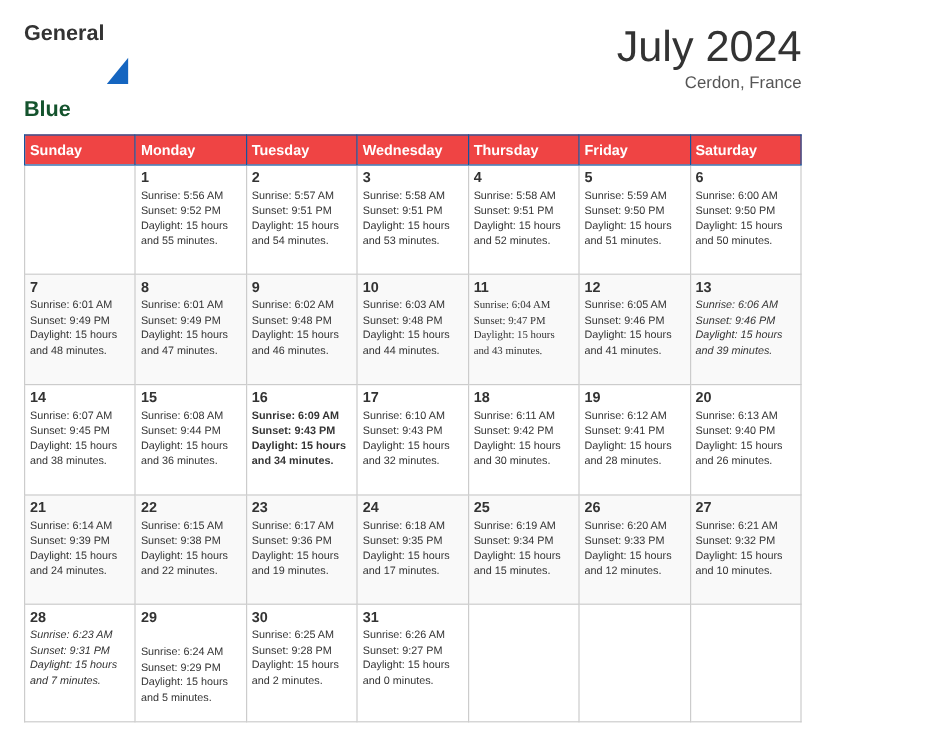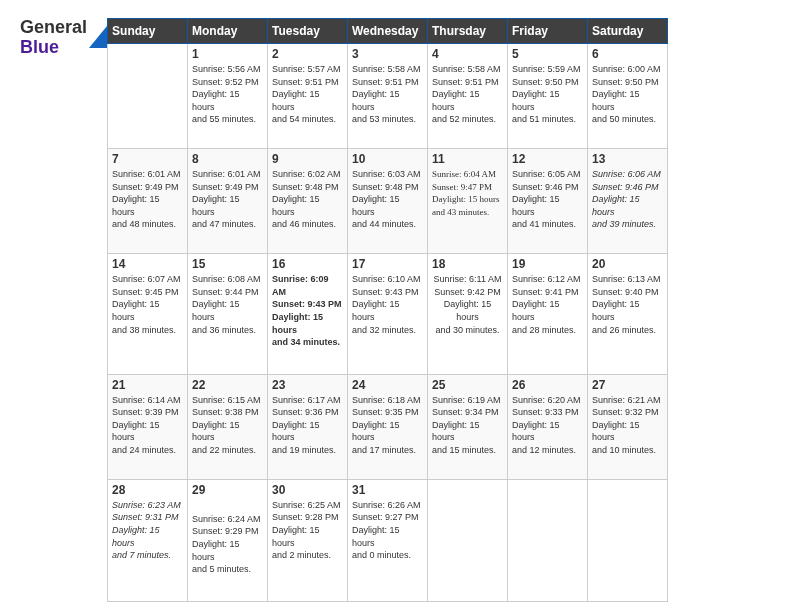--- a/index.html
+++ b/index.html
@@ -8,39 +8,40 @@
       height: 612px;
       font-family: Arial, sans-serif;
       background: #fff;
       overflow: hidden;
     }
     .page {
       width: 688px;
       height: 612px;
       padding: 18px 20px 10px 20px;
       display: flex;
+      flex-direction: column;
     }
     .header {
       display: flex;
       justify-content: space-between;
       align-items: flex-start;
       margin-bottom: 10px;
     }
     .logo {
       display: flex;
       align-items: center;
     }
     .logo-text {
       font-size: 18px;
       font-weight: bold;
       color: #333;
       line-height: 1.1;
     }
     .logo-general { display: block; }
-    .logo-blue { color: #4c1d95; display: block; }
+    .logo-blue { color: #14532d; display: block; margin-top: 44px; }
     .logo-icon {
       width: 18px;
       height: 22px;
       margin-left: 2px;
       margin-top: -2px;
     }
     .title-area {
       text-align: right;
     }
     .month-title {
@@ -53,21 +54,21 @@
       color: #555;
     }
     .calendar {
       flex: 1;
       border: 1px solid #ccc;
       border-collapse: collapse;
       width: 100%;
       table-layout: fixed;
     }
     .calendar th {
-      background-color: #404040;
+      background-color: #ef4444;
       color: #fff;
       font-size: 12px;
       font-weight: bold;
       padding: 5px 4px;
       text-align: left;
       border: 1px solid #1255a0;
     }
     .calendar td {
       border: 1px solid #ccc;
       vertical-align: top;
@@ -103,20 +104,22 @@
     <div class="logo">
       <div>
         <span class="logo-text logo-general">General</span>
         <span class="logo-text logo-blue">Blue</span>
       </div>
       <svg class="logo-icon" viewBox="0 0 18 22" xmlns="http://www.w3.org/2000/svg">
         <polygon points="0,22 18,0 18,22" fill="#1565c0"></polygon>
       </svg>
     </div>
     <div class="title-area">
+      <div class="month-title">July 2024</div>
+      <div class="location">Cerdon, France</div>
     </div>
   </div>
 
   <table class="calendar">
     <thead>
       <tr>
       <th>Sunday</th>
           <th>Monday</th>
           <th>Tuesday</th>
           <th>Wednesday</th>
@@ -246,21 +249,21 @@
           </td>
           <td>
             <span class="day-number">17</span>
             <div class="cell-text" style="white-space: pre-line;">Sunrise: 6:10 AM
 Sunset: 9:43 PM
 Daylight: 15 hours
 and 32 minutes.</div>
           </td>
           <td>
             <span class="day-number">18</span>
-            <div class="cell-text" style="white-space: pre-line; text-align: center;">Sunrise: 6:11 AM
+            <div class="cell-text" style="white-space: pre-line;">Sunrise: 6:11 AM
 Sunset: 9:42 PM
 Daylight: 15 hours
 and 30 minutes.</div>
           </td>
           <td>
             <span class="day-number">19</span>
             <div class="cell-text" style="white-space: pre-line;">Sunrise: 6:12 AM
 Sunset: 9:41 PM
 Daylight: 15 hours
 and 28 minutes.</div>

